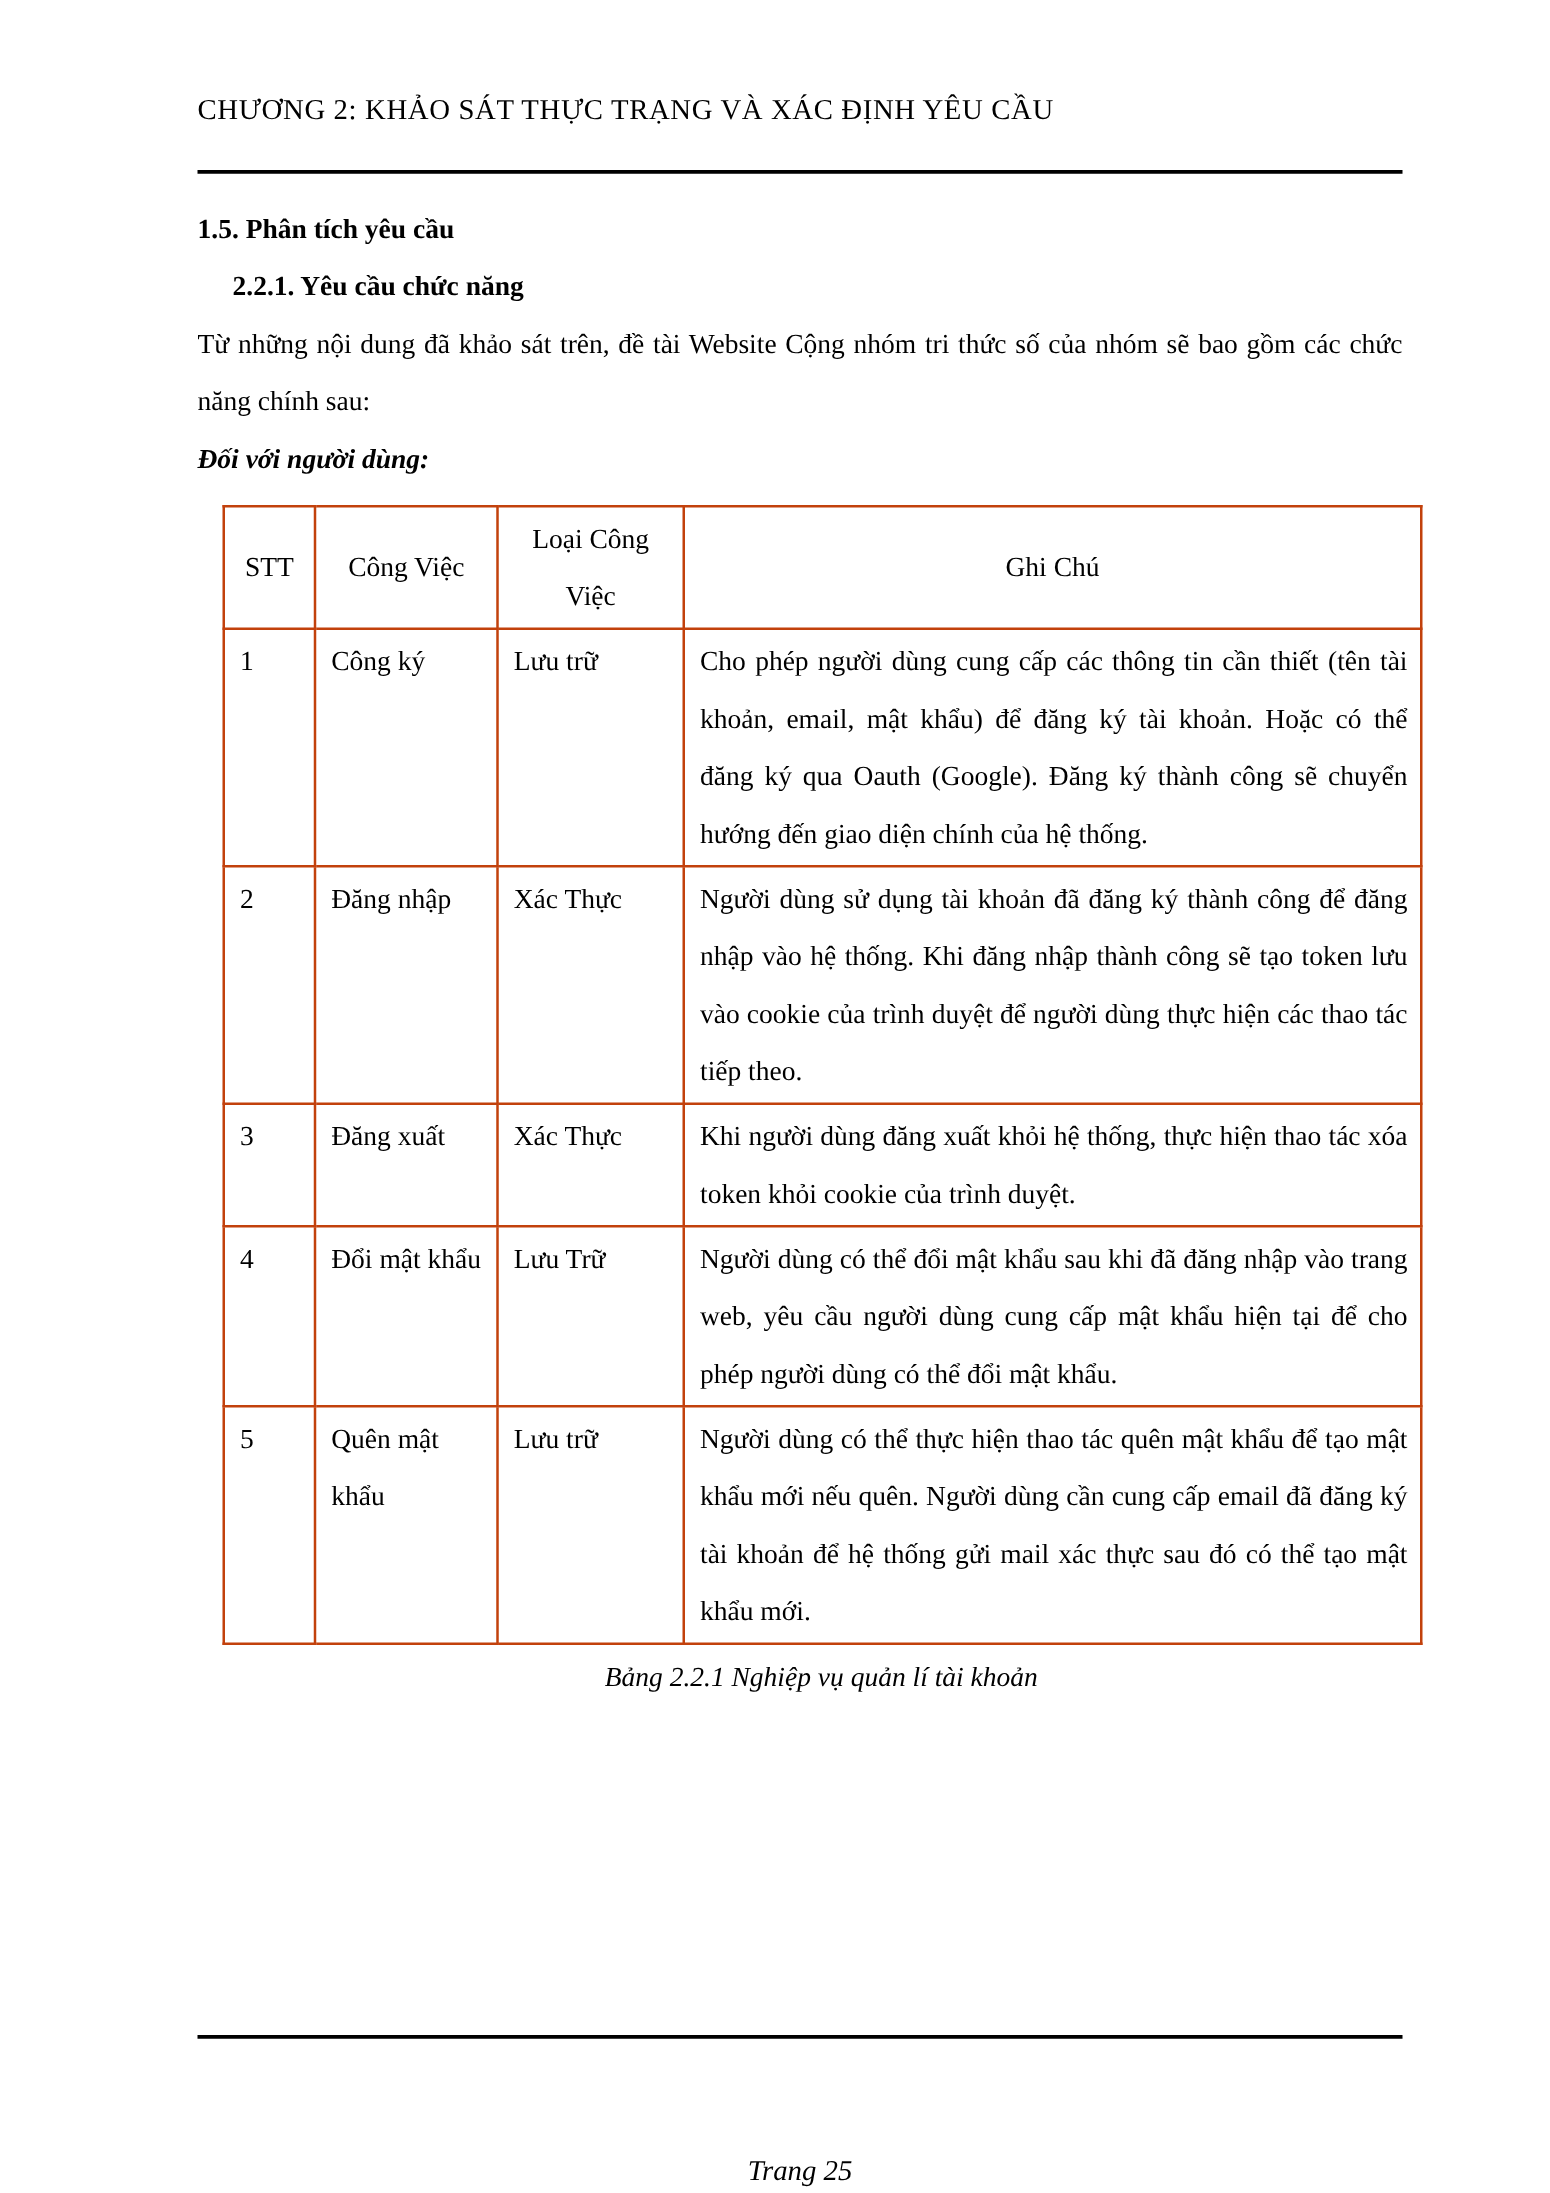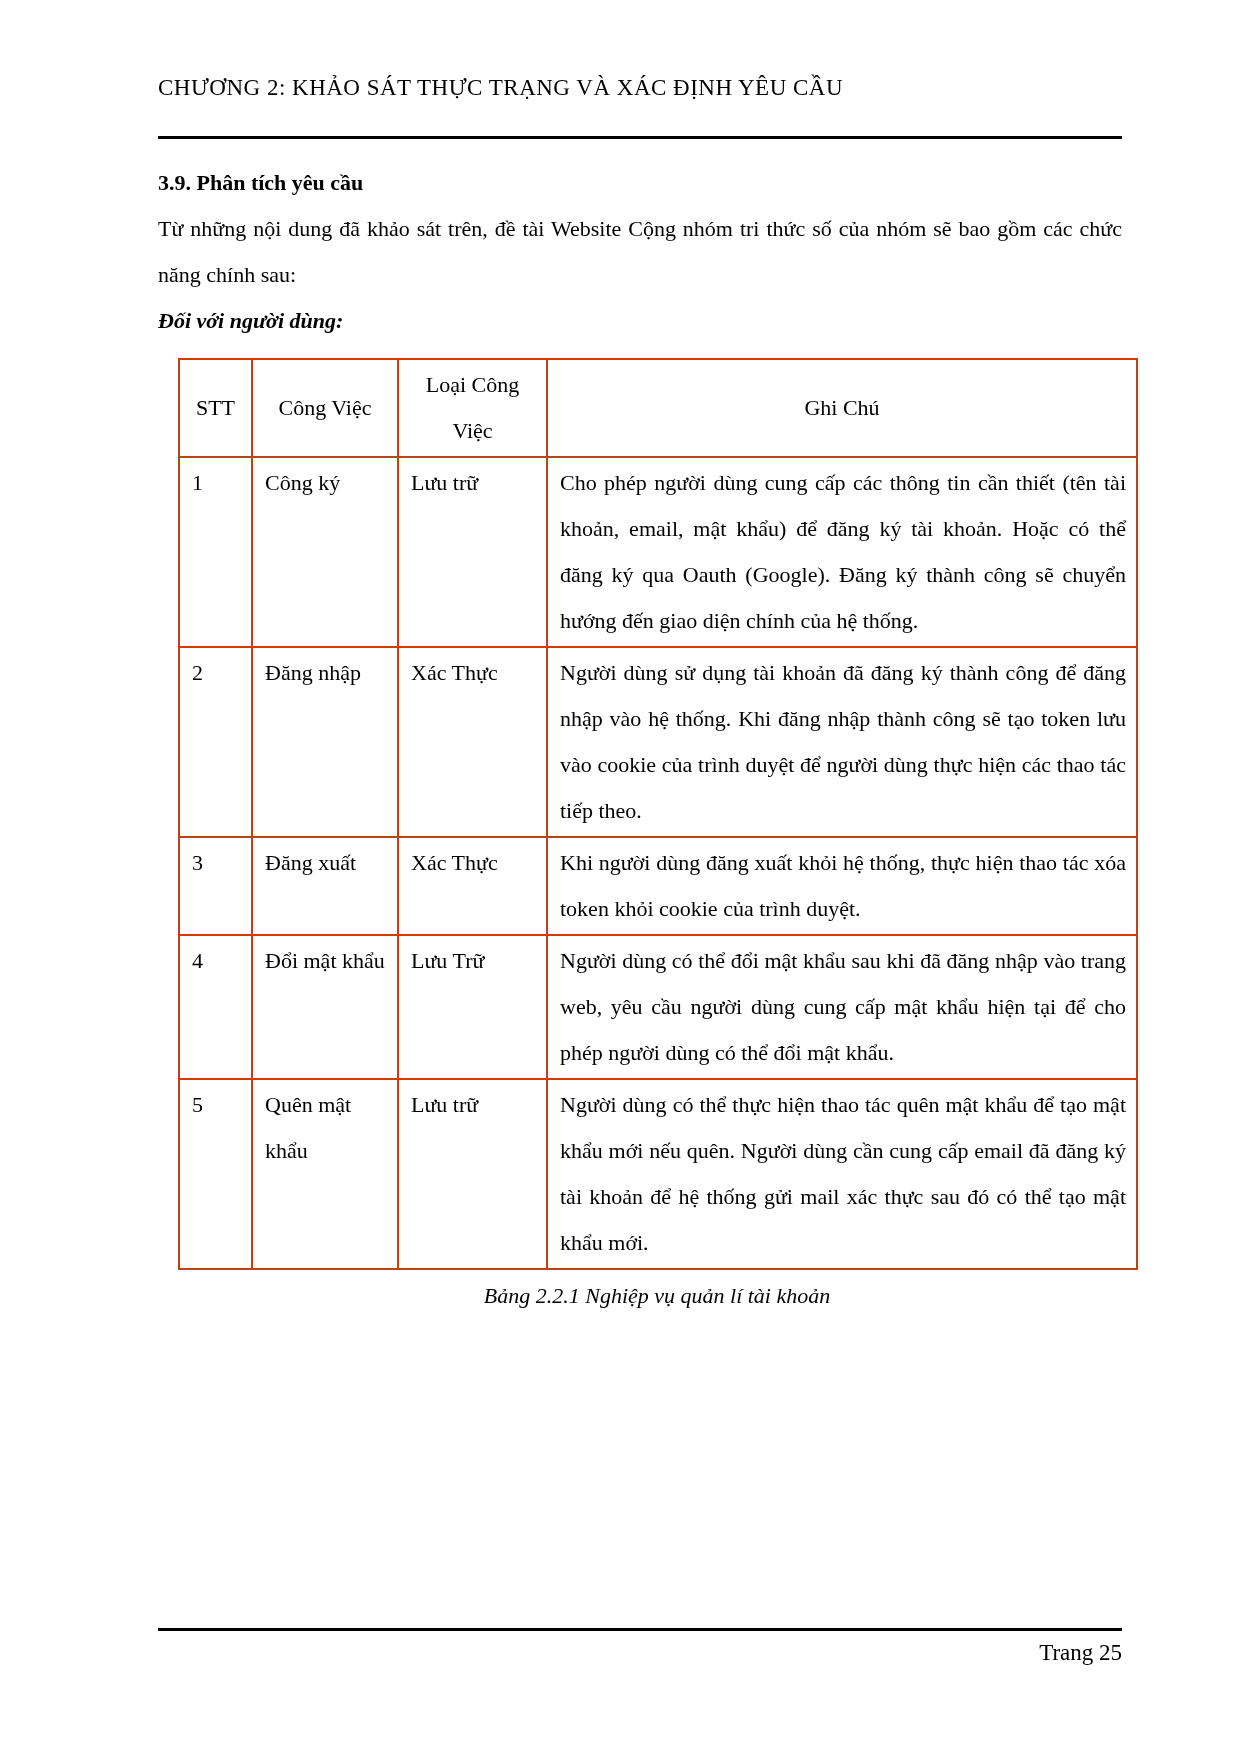--- a/index.html
+++ b/index.html
@@ -107,39 +107,41 @@
     position: absolute;
     left: 158px;
     top: 1628px;
     width: 964px;
     height: 3px;
     background: #000000;
   }
   .page-number {
     position: absolute;
     left: 158px;
-    top: 1636px;
+    top: 1720px;
     width: 964px;
-    text-align: right;
+    text-align: center;
     font-size: 23px;
     line-height: 34px;
+    font-style: italic;
   }
 </style>
 </head>
 <body>
 
 <div class="page">
   <div class="content">
 
     <div class="chapter-header">CHƯƠNG 2: KHẢO SÁT THỰC TRẠNG VÀ XÁC ĐỊNH YÊU CẦU</div>
 
     <div class="header-rule"></div>
 
-    <div class="h-level1">3.9. Phân tích yêu cầu</div>
-
+    <div class="h-level1">1.5. Phân tích yêu cầu</div>
+
+    <div class="h-level2">2.2.1. Yêu cầu chức năng</div>
 
 
     <div class="para">Từ những nội dung đã khảo sát trên, đề tài Website Cộng nhóm tri thức số của nhóm sẽ bao gồm các chức năng chính sau:</div>
 
     <div class="bold-label">Đối với người dùng:</div>
 
 
     <div class="table-wrap">
       <table class="req-table">
         <colgroup>

